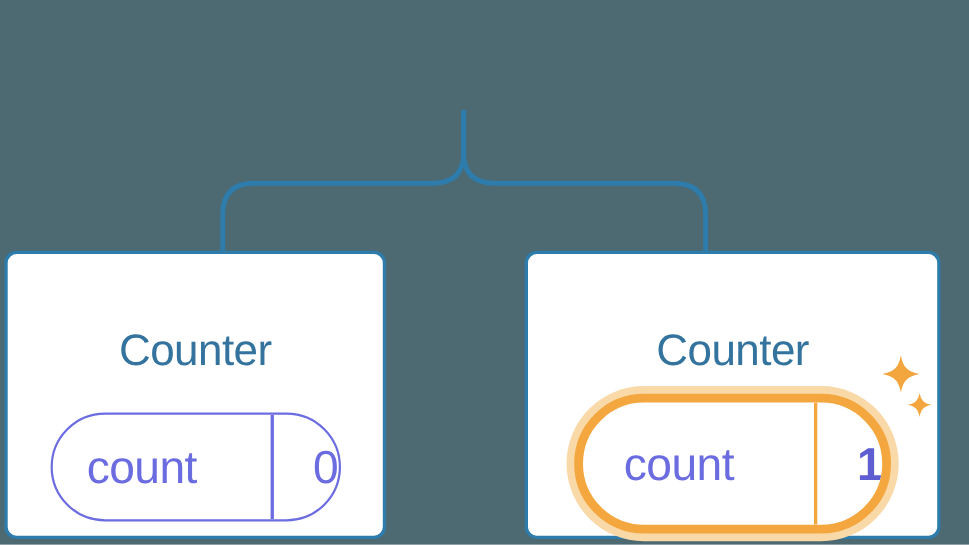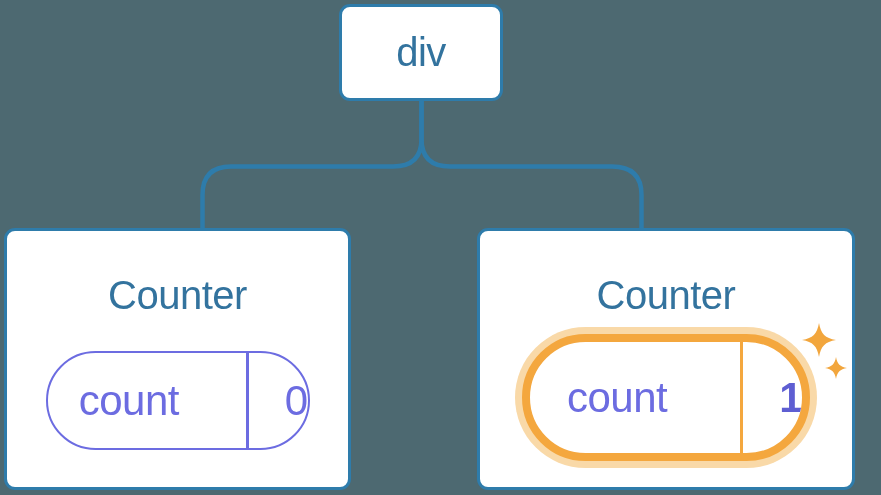--- a/index.html
+++ b/index.html
@@ -40,20 +40,21 @@
     padding-top: 38px;
   }
   .card.left  { left: 4px;   width: 347px; }
   .card.right { left: 477px; width: 378px; }
   .card-title {
     height: 52px; line-height: 52px;
     text-align: center;
     font-size: 40px; font-weight: 500;
     color: #33739e;
     letter-spacing: -0.5px;
+    margin-top: 24px;
   }
   .pill {
     display: flex;
     box-sizing: border-box;
     background: #ffffff;
     overflow: hidden;
     gap: 36px;
   }
   .pill .cell {
     display: flex; align-items: center; justify-content: center;
@@ -89,23 +90,20 @@
 </head>
 <body>
 
 <div class="stage">
 
   <svg class="connectors" viewBox="0 0 881 495" xmlns="http://www.w3.org/2000/svg">
     <path d="M421.5,100 L421.5,139 Q421.5,166.5 393,166.5 L231,166.5 Q202.5,166.5 202.5,195 L202.5,229" fill="none" stroke="#2e7cab" stroke-width="4.5"></path>
     <path d="M421.5,100 L421.5,139 Q421.5,166.5 450,166.5 L612,166.5 Q641.5,166.5 641.5,195 L641.5,229" fill="none" stroke="#2e7cab" stroke-width="4.5"></path>
   </svg>
 
-  <div class="root-node">
-    <span>div</span>
-  </div>
 
   <div class="card left">
     <div class="card-title">Counter</div>
     <div class="pill pill-default">
       <span class="cell key">count</span>
       <span class="divider"></span>
       <span class="cell val">0</span>
     </div>
   </div>
 

